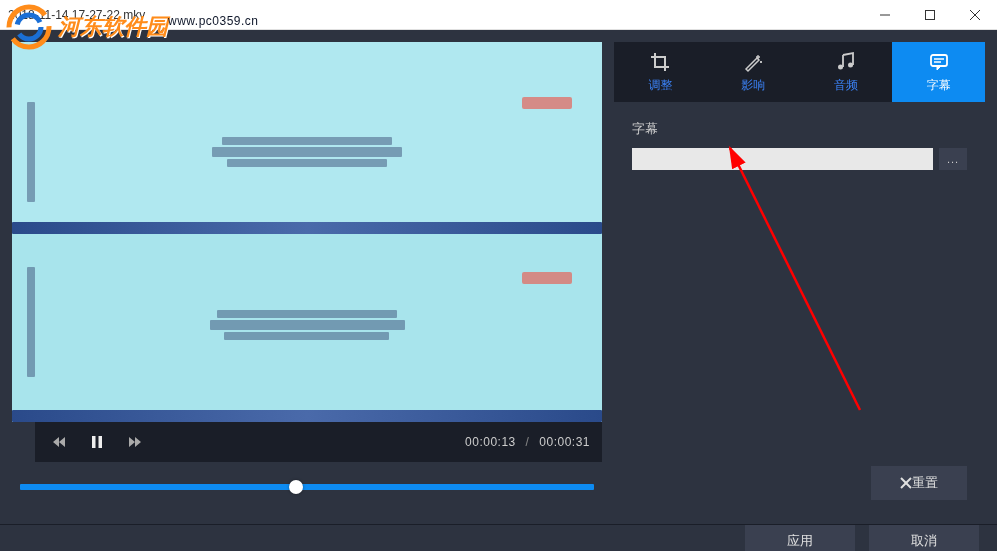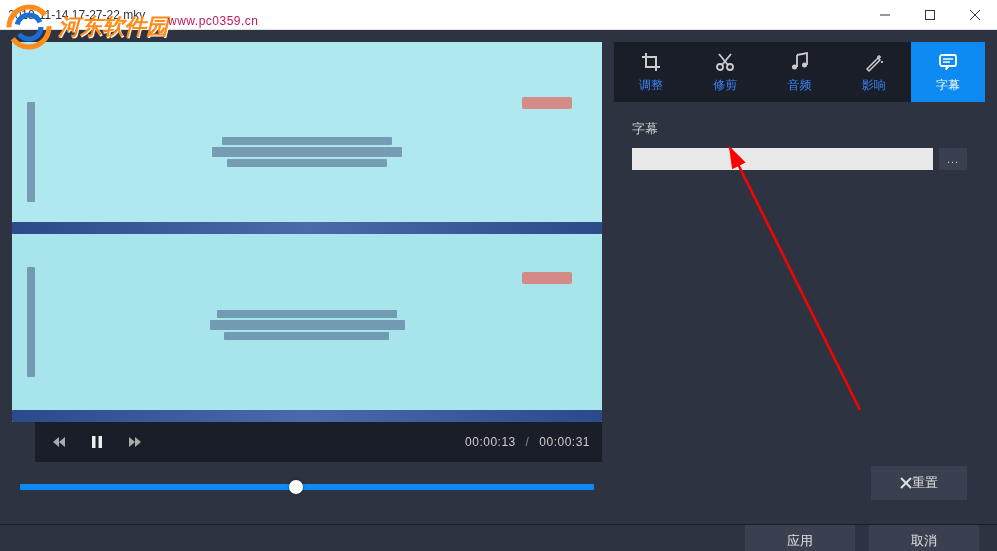--- a/index.html
+++ b/index.html
@@ -33,21 +33,21 @@
   .browse-btn { width: 28px; height: 22px; background: #3a4050; color: #ccc; display: flex; align-items: center; justify-content: center; font-size: 11px; letter-spacing: 1px; }
   .reset-row { margin-top: auto; display: flex; justify-content: flex-end; padding-top: 10px; }
   .reset-btn { width: 96px; height: 34px; background: #3a4050; color: #e0e0e0; display: flex; align-items: center; justify-content: center; font-size: 13px; }
   .bottom-bar { height: 52px; background: #2d3340; display: flex; align-items: center; justify-content: flex-end; gap: 14px; padding: 0 18px; border-top: 1px solid #1a1e28; }
   .action-btn { width: 110px; height: 32px; background: #3a4050; color: #e0e0e0; display: flex; align-items: center; justify-content: center; font-size: 13px; }
   
   .watermark { position: absolute; top: 0px; left: 0px; display: flex; align-items: center; gap: 6px; z-index: 5; padding: 4px 6px; }
   .wm-logo { width: 46px; height: 46px; }
   .wm-text { display: flex; flex-direction: row; line-height: 1.1; }
   .wm-main { font-size: 22px; font-weight: bold; color: #ff8c1a; font-style: italic; text-shadow: 1px 1px 0 #fff; }
-  .wm-sub { font-size: 12px; color: #be185d; letter-spacing: 0.5px; }
+  .wm-sub { font-size: 12px; color: #0f172a; letter-spacing: 0.5px; }
   
   .anno-arrow { position: absolute; z-index: 6; pointer-events: none; }
   svg { overflow: visible; }
 </style>
 </head>
 <body>
 
 <div class="window">
 
   <div class="titlebar">
@@ -139,45 +139,35 @@
           <div class="tab-icon">
             <svg width="20" height="20" viewBox="0 0 20 20">
                 <path d="M5 1 V15 H19 M1 5 H15 V19" stroke="#ccc" stroke-width="2" fill="none"></path>
               </svg>
           </div>
           <span>调整</span>
         </div>
         <div class="tab">
           <div class="tab-icon">
             <svg width="20" height="20" viewBox="0 0 20 20">
-                <circle cx="5" cy="15" r="3" stroke="#ccc" stroke-width="1.8" fill="none"></circle>
-                <circle cx="15" cy="15" r="3" stroke="#ccc" stroke-width="1.8" fill="none"></circle>
-                <path d="M7 13 L16 2 M13 13 L4 2" stroke="#ccc" stroke-width="1.8"></path>
-              </svg>
-          </div>
-          <span>修剪</span>
+                <path d="M3 17 L14 6 L16 8 L5 19 Z" stroke="#ccc" stroke-width="1.5" fill="none"></path>
+                <path d="M15 3 L15 7 M13 5 L17 5 M18 9 L18 11 M17 10 L19 10" stroke="#ccc" stroke-width="1.3"></path>
+              </svg>
+          </div>
+          <span>影响</span>
         </div>
         <div class="tab">
           <div class="tab-icon">
             <svg width="20" height="20" viewBox="0 0 20 20">
                 <path d="M7 3 L17 1 V13 M7 3 V15" stroke="#ccc" stroke-width="1.8" fill="none"></path>
                 <circle cx="4.5" cy="15" r="2.5" fill="#ccc"></circle>
                 <circle cx="14.5" cy="13" r="2.5" fill="#ccc"></circle>
               </svg>
           </div>
           <span>音频</span>
-        </div>
-        <div class="tab">
-          <div class="tab-icon">
-            <svg width="20" height="20" viewBox="0 0 20 20">
-                <path d="M3 17 L14 6 L16 8 L5 19 Z" stroke="#ccc" stroke-width="1.5" fill="none"></path>
-                <path d="M15 3 L15 7 M13 5 L17 5 M18 9 L18 11 M17 10 L19 10" stroke="#ccc" stroke-width="1.3"></path>
-              </svg>
-          </div>
-          <span>影响</span>
         </div>
         <div class="tab active">
           <div class="tab-icon">
             <svg width="20" height="20" viewBox="0 0 20 20">
                 <rect x="2" y="3" width="16" height="11" rx="2" stroke="#fff" stroke-width="1.8" fill="none"></rect>
                 <path d="M8 14 L8 18 L12 14" fill="#fff" stroke="#fff" stroke-width="1"></path>
                 <line x1="5" y1="7" x2="15" y2="7" stroke="#fff" stroke-width="1.5"></line>
                 <line x1="5" y1="10" x2="12" y2="10" stroke="#fff" stroke-width="1.5"></line>
               </svg>
           </div>

